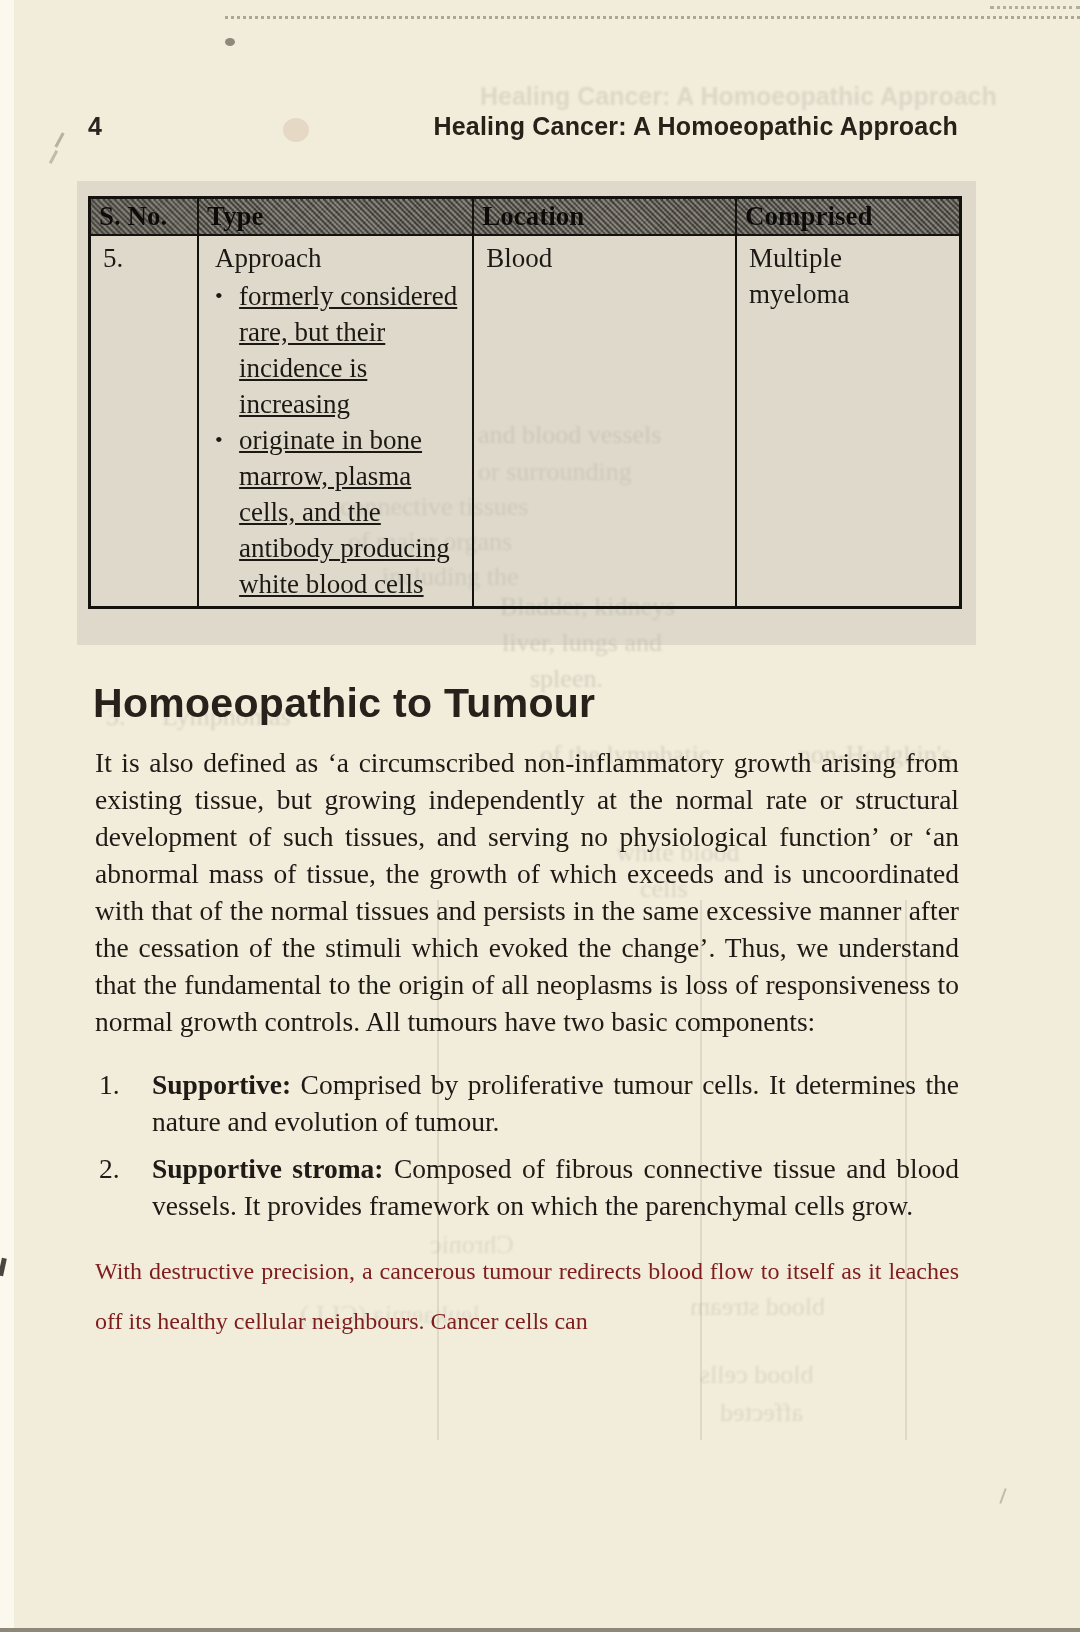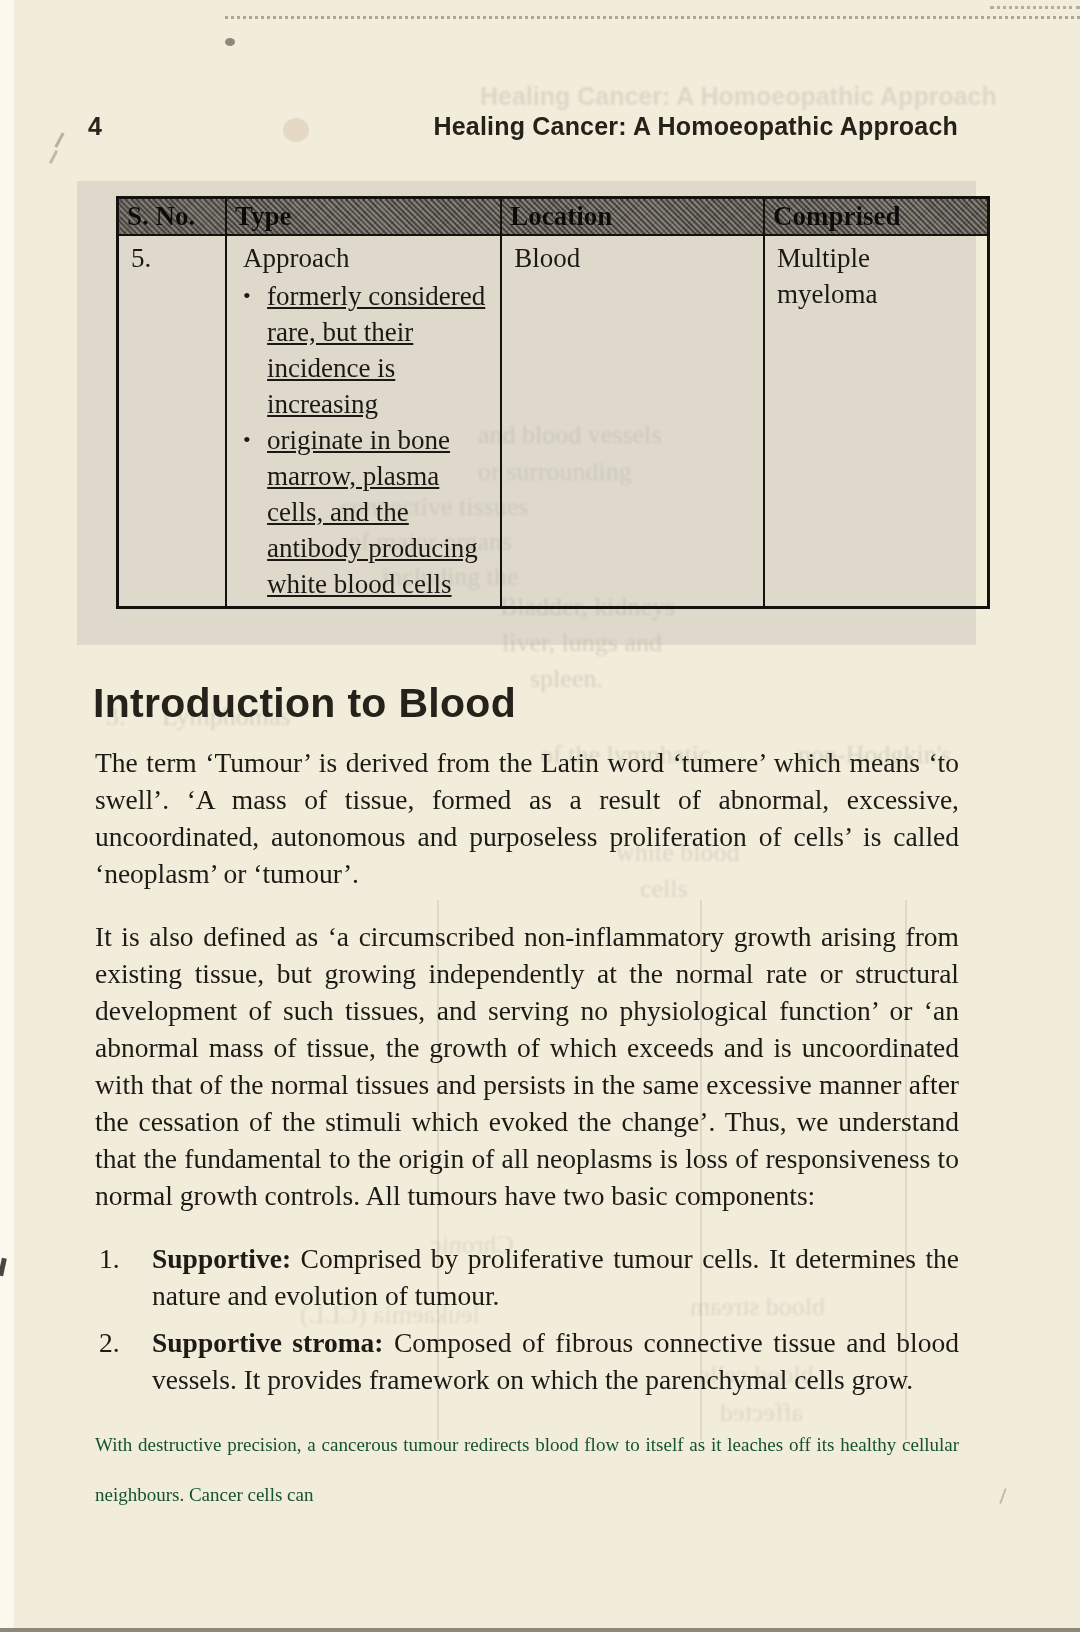--- a/index.html
+++ b/index.html
@@ -27,21 +27,21 @@
     font-family:"Liberation Sans",sans-serif;font-weight:700;font-size:25px;color:#2a261f;}
   .running-title{position:absolute;right:122px;top:112px;
     font-family:"Liberation Sans",sans-serif;font-weight:700;font-size:25px;color:#262219;
     letter-spacing:.2px;}
 
   
   .table-backing{position:absolute;left:77px;top:181px;width:899px;height:464px;
     background:rgba(189,186,175,.38);}
   .dtable{position:absolute;left:88px;top:196px;width:874px;height:353px;
     border:3px solid #14120f;border-collapse:collapse;background:transparent;
-    box-sizing:border-box;margin-left:28px;}
+    box-sizing:border-box;}
   .dtable th,.dtable td{border:2px solid #14120f;vertical-align:top;box-sizing:border-box;}
   .dtable th{
     height:36px;padding:2px 8px;text-align:left;
     font-family:"Liberation Serif",serif;font-weight:700;font-size:27px;color:#0c0b09;
     background-color:#76736c;
     background-image:
       repeating-linear-gradient(45deg, rgba(20,18,14,.45) 0 2px, rgba(240,235,220,.18) 2px 4px),
       repeating-linear-gradient(-45deg, rgba(20,18,14,.28) 0 1px, rgba(255,255,255,0) 1px 3px);
     text-shadow:0 0 1px rgba(240,235,220,.35);
   }
@@ -59,21 +59,21 @@
   .section-heading{position:absolute;left:93px;top:680px;
     font-family:"Liberation Sans",sans-serif;font-weight:700;font-size:41px;color:#26221b;
     letter-spacing:.3px;}
   .body-copy{position:absolute;left:95px;top:744px;width:864px;}
   .para{font-size:27.5px;line-height:37px;text-align:justify;margin:0 0 26px 0;color:#1e1a15;}
   .num-list{margin:6px 0 8px 0;}
   .num-item{position:relative;padding-left:57px;font-size:27.5px;line-height:37px;
     text-align:justify;margin-bottom:10px;color:#1e1a15;}
   .num-label{position:absolute;left:4px;top:0;}
   .num-term{font-weight:700;}
-  .closing{font-size:19px;line-height:50px;text-align:justify;margin-top:22px;color:#14532d;}
+  .closing{font-size:24px;line-height:50px;text-align:justify;margin-top:22px;color:#7f1d1d;}
 
   
   .mark{position:absolute;background:#8f8a7c;}
   .mark-a{left:58px;top:132px;width:3px;height:16px;transform:rotate(28deg);opacity:.6;}
   .mark-b{left:52px;top:150px;width:3px;height:14px;transform:rotate(28deg);opacity:.5;}
   .mark-c{left:225px;top:38px;width:10px;height:8px;border-radius:50%;opacity:.75;background:#6e685c;}
   .mark-d{left:0px;top:1258px;width:5px;height:18px;background:#2a261f;opacity:.85;transform:rotate(12deg);}
   .mark-e{left:1002px;top:1488px;width:2px;height:16px;transform:rotate(20deg);opacity:.5;}
   .smudge{position:absolute;left:283px;top:118px;width:26px;height:24px;border-radius:50%;
     background:rgba(170,130,100,.18);}
@@ -143,24 +143,23 @@
           <span class="bullet-dot">•</span>
           <span class="bullet-text">originate in bone marrow, plasma cells, and the antibody producing white blood cells</span>
         </div>
       </td>
       <td>Blood</td>
       <td>Multiple myeloma</td>
     </tr>
   </tbody>
 </table>
 
-<div class="section-heading">Introduction to Blood</div>
+<div class="section-heading">Homoeopathic to Tumour</div>
 
 <div class="body-copy">
-  <p class="para">The term ‘Tumour’ is derived from the Latin word ‘tumere’ which means ‘to swell’. ‘A mass of tissue, formed as a result of abnormal, excessive, uncoordinated, autonomous and purposeless proliferation of cells’ is called ‘neoplasm’ or ‘tumour’.</p>
   <p class="para">It is also defined as ‘a circumscribed non-inflammatory growth arising from existing tissue, but growing independently at the normal rate or structural development of such tissues, and serving no physiological function’ or ‘an abnormal mass of tissue, the growth of which exceeds and is uncoordinated with that of the normal tissues and persists in the same excessive manner after the cessation of the stimuli which evoked the change’. Thus, we understand that the fundamental to the origin of all neoplasms is loss of responsiveness to normal growth controls. All tumours have two basic components:</p>
 
   <div class="num-list">
     <div class="num-item">
       <span class="num-label">1.</span><span class="num-term">Supportive:</span><span> Comprised by proliferative tumour cells. It determines the nature and evolution of tumour.</span>
     </div>
     <div class="num-item">
       <span class="num-label">2.</span><span class="num-term">Supportive stroma:</span><span> Composed of fibrous connective tissue and blood vessels. It provides framework on which the parenchymal cells grow.</span>
     </div>
   </div>

